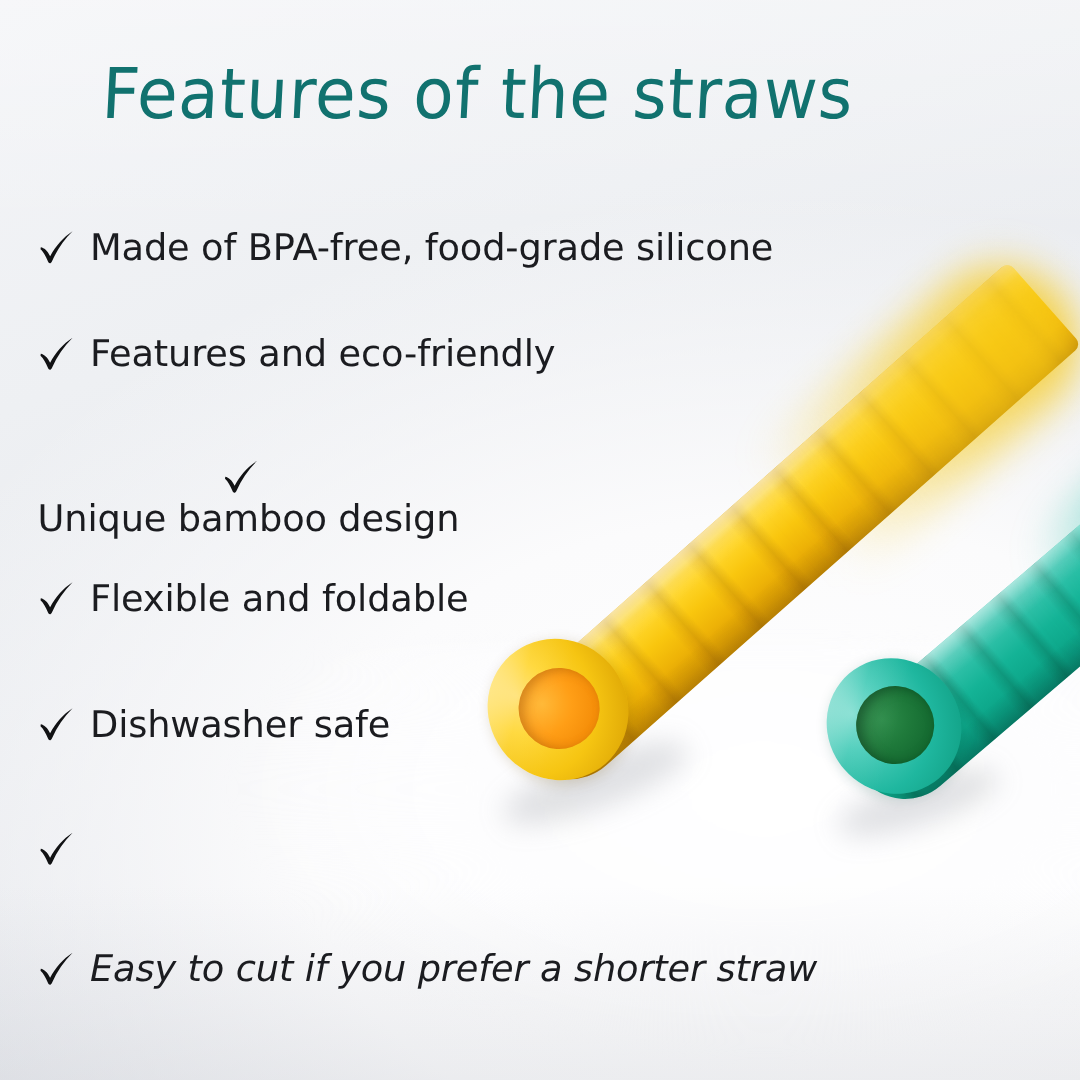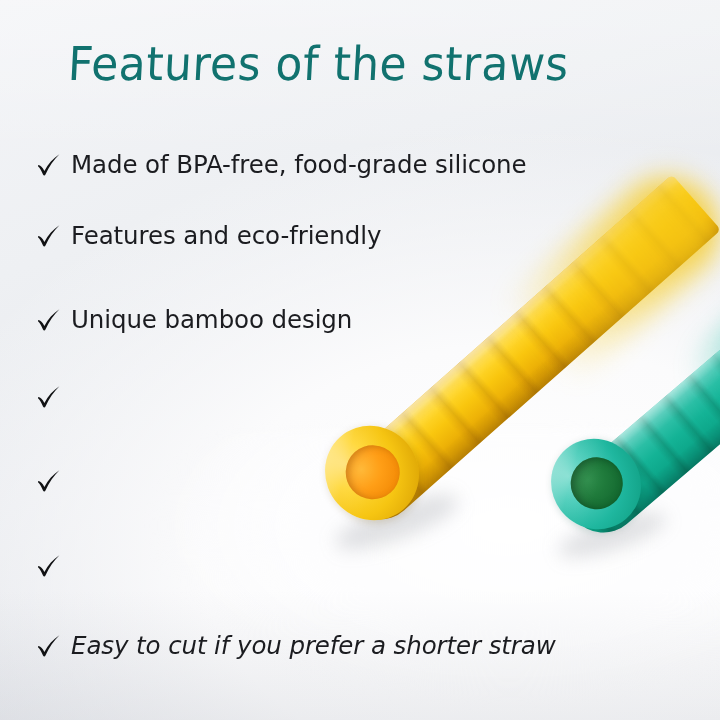--- a/index.html
+++ b/index.html
@@ -244,21 +244,21 @@
   #feature-list {
     position: absolute;
     left: 0; top: 0;
     width: 100%;
     list-style: none;
     margin: 0;
     padding: 0;
   }
   .feature-item {
     position: absolute;
-    left: 36px;
+    left: 25px;
     display: flex;
     align-items: center;
     white-space: nowrap;
   }
   .check-icon {
     flex: none;
     width: 26px;
     height: 26px;
     margin-right: 9px;
     color: #111214;
@@ -322,41 +322,43 @@
           <span class="feature-label">Made of BPA-free, food-grade silicone</span>
         </li>
         <li class="feature-item" style="top: 221px;">
           <span class="check-icon">
             <svg viewBox="0 0 26 26" aria-hidden="true">
               <path d="M2.2 12.9 C4.5 13.4 6.6 15.1 8.4 18.9 C12.0 12.2 17.0 6.3 23.4 2.2 C17.6 7.9 13.0 14.6 9.6 22.3 C8.9 23.9 7.6 23.8 7.0 22.4 C5.5 18.8 4.0 16.0 2.0 14.2 Z" fill="currentColor"></path>
             </svg>
           </span>
           <span class="feature-label">Features and eco-friendly</span>
         </li>
-        <li class="feature-item" style="top: 305px;">
+        <li class="feature-item" style="top: 305px; flex-direction: column;">
           <span class="check-icon">
             <svg viewBox="0 0 26 26" aria-hidden="true">
               <path d="M2.2 12.9 C4.5 13.4 6.6 15.1 8.4 18.9 C12.0 12.2 17.0 6.3 23.4 2.2 C17.6 7.9 13.0 14.6 9.6 22.3 C8.9 23.9 7.6 23.8 7.0 22.4 C5.5 18.8 4.0 16.0 2.0 14.2 Z" fill="currentColor"></path>
             </svg>
           </span>
           <span class="feature-label">Unique bamboo design</span>
         </li>
         <li class="feature-item" style="top: 384px;">
           <span class="check-icon">
             <svg viewBox="0 0 26 26" aria-hidden="true">
               <path d="M2.2 12.9 C4.5 13.4 6.6 15.1 8.4 18.9 C12.0 12.2 17.0 6.3 23.4 2.2 C17.6 7.9 13.0 14.6 9.6 22.3 C8.9 23.9 7.6 23.8 7.0 22.4 C5.5 18.8 4.0 16.0 2.0 14.2 Z" fill="currentColor"></path>
             </svg>
           </span>
+          <span class="feature-label">Flexible and foldable</span>
         </li>
         <li class="feature-item" style="top: 468px;">
           <span class="check-icon">
             <svg viewBox="0 0 26 26" aria-hidden="true">
               <path d="M2.2 12.9 C4.5 13.4 6.6 15.1 8.4 18.9 C12.0 12.2 17.0 6.3 23.4 2.2 C17.6 7.9 13.0 14.6 9.6 22.3 C8.9 23.9 7.6 23.8 7.0 22.4 C5.5 18.8 4.0 16.0 2.0 14.2 Z" fill="currentColor"></path>
             </svg>
           </span>
+          <span class="feature-label">Dishwasher safe</span>
         </li>
         <li class="feature-item" style="top: 553px;">
           <span class="check-icon">
             <svg viewBox="0 0 26 26" aria-hidden="true">
               <path d="M2.2 12.9 C4.5 13.4 6.6 15.1 8.4 18.9 C12.0 12.2 17.0 6.3 23.4 2.2 C17.6 7.9 13.0 14.6 9.6 22.3 C8.9 23.9 7.6 23.8 7.0 22.4 C5.5 18.8 4.0 16.0 2.0 14.2 Z" fill="currentColor"></path>
             </svg>
           </span>
         </li>
         <li class="feature-item" style="top: 631px; font-style: italic;">
           <span class="check-icon">

